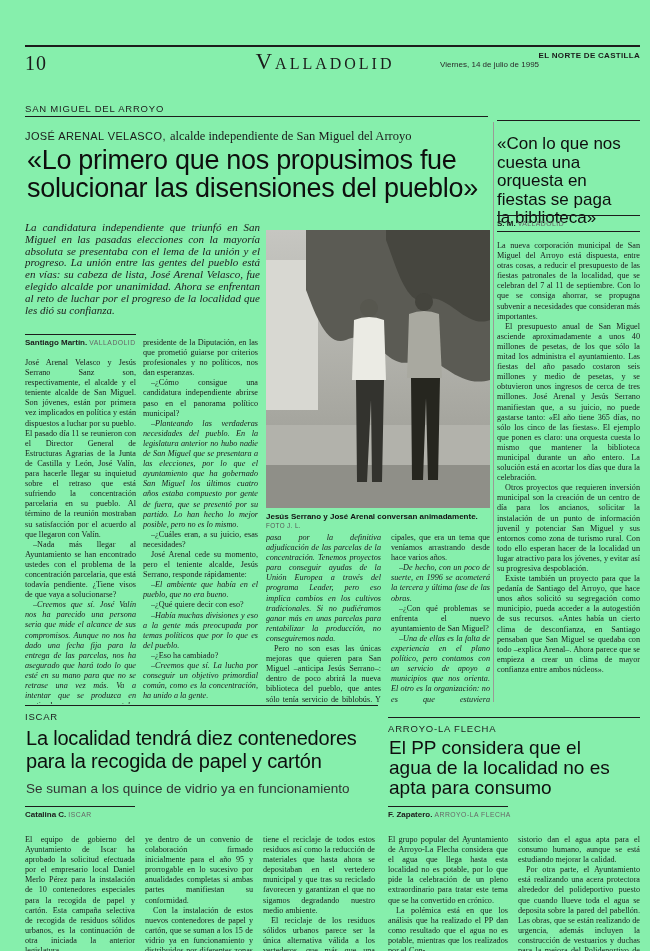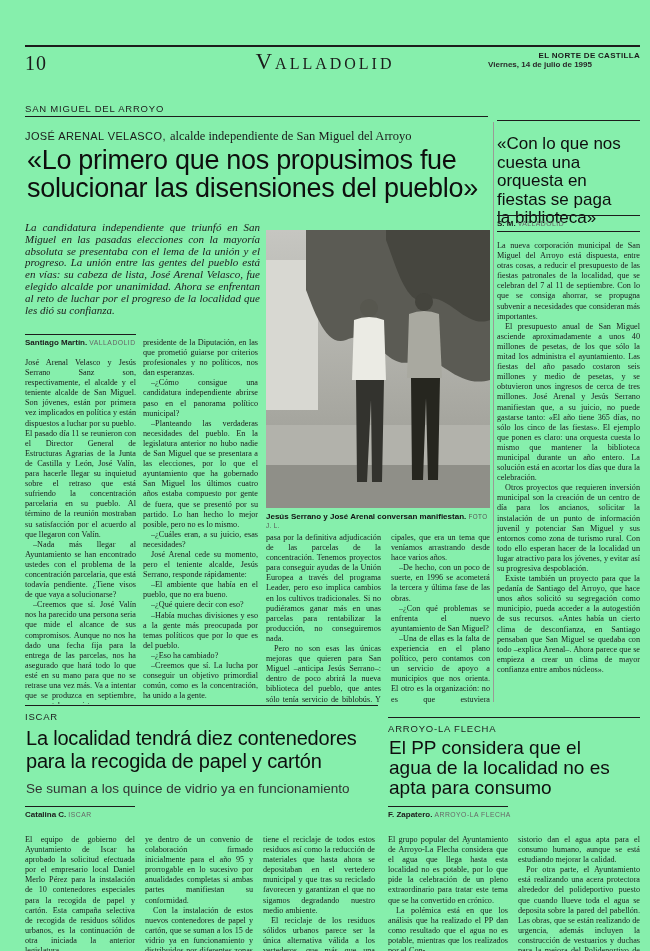--- a/index.html
+++ b/index.html
@@ -5,37 +5,37 @@
   html,body{margin:0;padding:0;background:#d9d9d6;}
   .page{position:relative;width:650px;height:951px;background:#86efac;overflow:hidden;
         font-family:"Liberation Serif",serif;color:#1b1b1b;}
   .abs{position:absolute;}
   .rule{position:absolute;background:#1c1c1c;}
   .vrule{position:absolute;background:#9a9a96;width:1px;}
   .sans{font-family:"Liberation Sans",sans-serif;}
   .pagenum{font-size:20px;letter-spacing:1px;}
   .section-title{font-variant:small-caps;font-size:23px;letter-spacing:3px;text-align:center;}
   .masthead{font-size:8px;font-weight:bold;text-align:right;letter-spacing:.3px;}
-  .dateline{font-size:8px;text-align:center;color:#2a2a2a;font-weight:bold;}
+  .dateline{font-size:8px;text-align:left;color:#2a2a2a;}
   .kicker{font-size:9.5px;letter-spacing:.8px;color:#1d1d1d;}
   .strap-name{font-size:11px;letter-spacing:.4px;}
   .strap-role{font-family:"Liberation Serif",serif;font-size:12.5px;}
   .headline{font-size:27px;line-height:28px;letter-spacing:-.3px;white-space:pre-line;color:#0e0e0e;}
   .headline-sub{font-size:20px;line-height:23px;letter-spacing:-.2px;white-space:pre-line;color:#0e0e0e;}
   .headline-side{font-size:17px;line-height:18.5px;white-space:pre-line;color:#0e0e0e;margin-top:8px;}
   .subhead{font-size:13.5px;color:#333;}
   .lead{font-style:italic;font-size:11px;line-height:11.8px;text-align:justify;}
   .byline{font-size:8px;}
   .byline .who{font-family:"Liberation Sans",sans-serif;font-weight:bold;font-size:8px;}
   .byline .where{font-family:"Liberation Sans",sans-serif;font-size:6.8px;color:#666;letter-spacing:.5px;}
   .col{position:absolute;overflow:hidden;}
   .serif-body{font-size:8.2px;line-height:10.1px;text-align:justify;}
   .pp{margin:0;text-indent:8px;}
   .pp.first{text-indent:0;}
-  .pp.a{}
+  .pp.a{font-style:italic;}
   .caption{font-family:"Liberation Sans",sans-serif;font-weight:bold;font-size:8px;color:#111;}
   .caption .credit{font-weight:normal;font-size:6.3px;color:#555;letter-spacing:.4px;}
   .photo-frame{position:absolute;overflow:hidden;background:#a8a8a2;}
 </style>
 </head>
 <body>
 
 <div class="page">
 
   <div class="rule" style="left:25px;top:45px;width:615px;height:2px"></div>
@@ -85,21 +85,21 @@
       </g>
 
       <g>
         <circle cx="158" cy="72" r="9" fill="#44443d"></circle>
         <path d="M143 84 Q158 78 173 84 L176 148 L141 148 Z" fill="#a9a9a0"></path>
         <path d="M145 148 L174 148 L172 250 L162 250 L160 168 L157 250 L146 250 Z" fill="#26261f"></path>
       </g>
     </svg>
   </div>
   <div class="abs caption" style="left:266px;top:512px;width:224px">
-    <span>Jesús Serrano y José Arenal conversan manifiestan.</span>
+    <span>Jesús Serrano y José Arenal conversan animadamente.</span>
     <span class="credit">FOTO J. L.</span>
   </div>
 
   <div class="col serif-body" style="left:25px;top:358px;width:111px;height:346px">
     <p class="pp first">José Arenal Velasco y Jesús Serrano Sanz son, respectivamente, el alcalde y el teniente alcalde de San Miguel. Son jóvenes, están por primera vez implicados en política y están dispuestos a luchar por su pueblo. El pasado día 11 se reunieron con el Director General de Estructuras Agrarias de la Junta de Castilla y León, José Valín, para hacerle llegar su inquietud sobre el retraso que está sufriendo la concentración parcelaria en su pueblo. Al término de la reunión mostraban su satisfacción por el acuerdo al que llegaron con Valín.</p>
     <p class="pp q">–Nada más llegar al Ayuntamiento se han encontrado ustedes con el problema de la concentración parcelaria, que está todavía pendiente. ¿Tiene visos de que vaya a solucionarse?</p>
     <p class="pp a">–Creemos que sí. José Valín nos ha parecido una persona seria que mide el alcance de sus compromisos. Aunque no nos ha dado una fecha fija para la entrega de las parcelas, nos ha asegurado que hará todo lo que esté en su mano para que no se retrase una vez más. Va a intentar que se produzca en septiembre, como estaba previsto.</p>
 
   </div>
   <div class="col serif-body" style="left:143px;top:338px;width:115px;height:366px">

